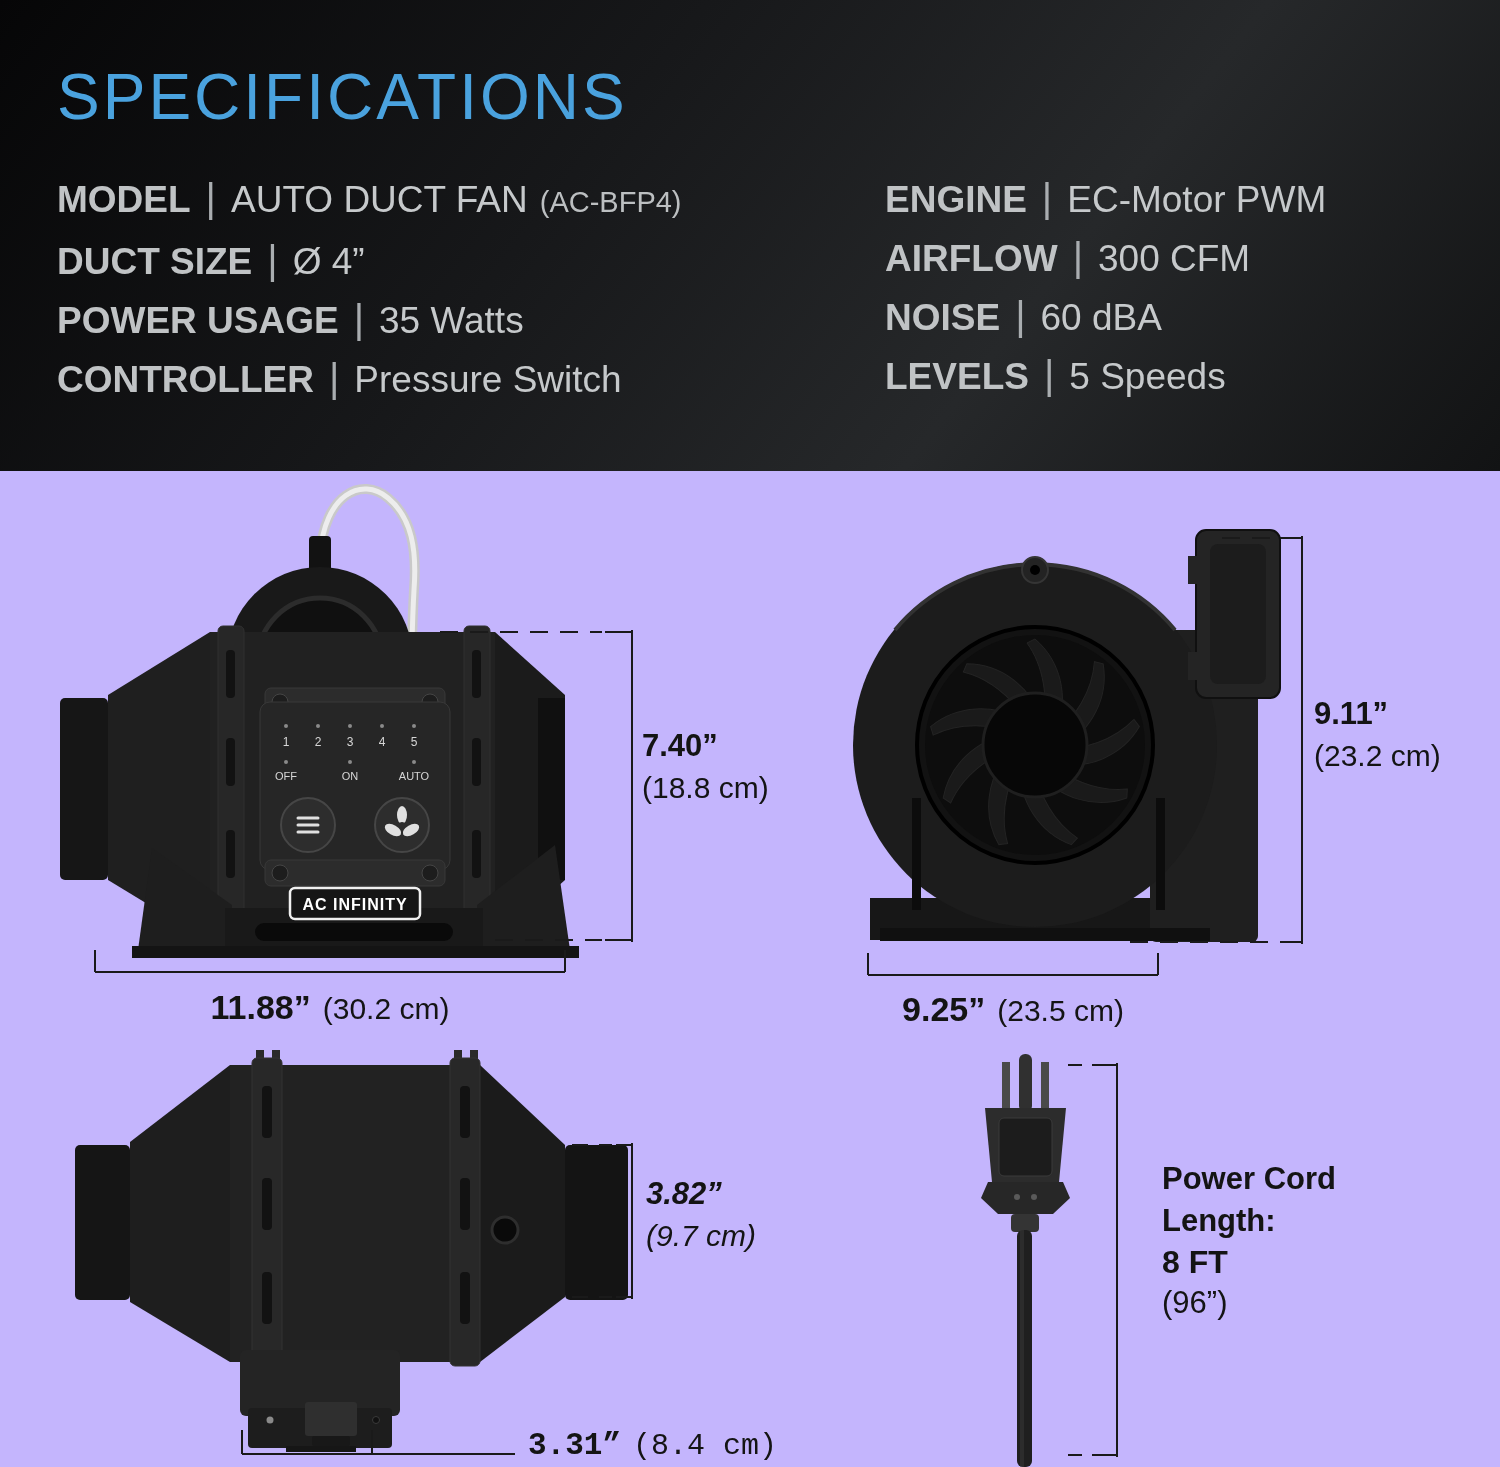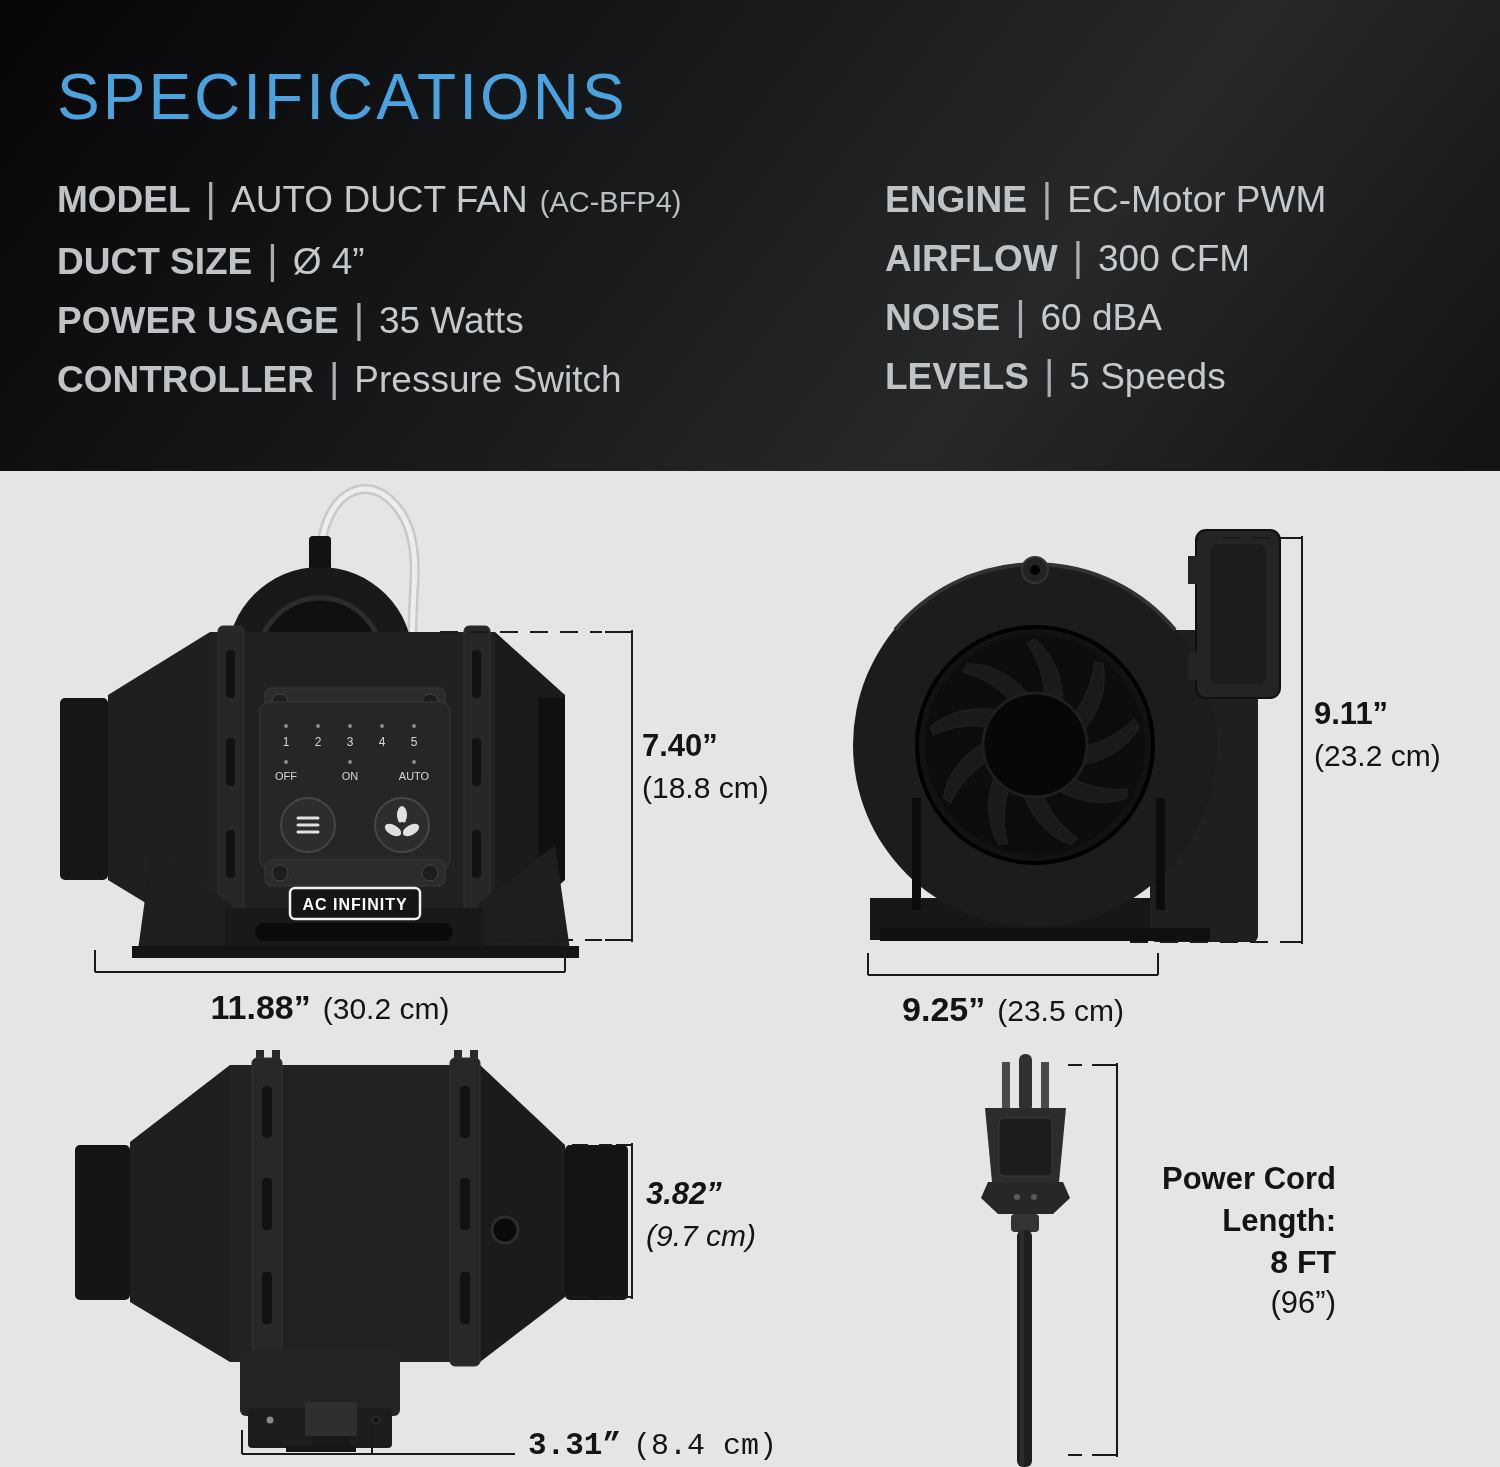--- a/index.html
+++ b/index.html
@@ -1,16 +1,16 @@
 <!DOCTYPE html>
 <html><head>
 <meta charset="utf-8">
 <style>
   html,body{margin:0;padding:0;background:#ffffff;}
-  .root{position:relative;width:1500px;height:1467px;background:#e5e5e5;overflow:hidden;
+  .root{position:relative;width:1500px;height:1467px;background:#c4b5fd;overflow:hidden;
         font-family:"Liberation Sans",sans-serif;}
 
   
   .spec-band{position:absolute;left:0;top:0;width:1500px;height:471px;
     background:linear-gradient(128deg,#060607 0%,#17181a 38%,#26282a 68%,#121314 100%);}
   .spec-title{position:absolute;left:57px;top:60px;margin:0;
     font-size:64px;font-weight:400;letter-spacing:3px;color:#4aa2de;}
   .spec-col{position:absolute;top:180px;}
   .spec-col.left{left:57px;}
   .spec-col.right{left:885px;}
@@ -27,21 +27,21 @@
   .dim-stack{position:absolute;color:#141414;}
   .dim-stack .dim-num{display:block;font-weight:700;font-size:31px;line-height:44px;}
   .dim-stack .dim-cm{display:block;font-weight:400;font-size:30px;line-height:40px;}
   .dim-center{position:absolute;display:flex;justify-content:center;align-items:baseline;
     gap:12px;color:#141414;}
   .dim-center .dim-num{font-weight:700;font-size:34px;}
   .dim-center .dim-cm{font-weight:400;font-size:30px;}
   .dim-inline{position:absolute;display:flex;align-items:baseline;gap:12px;color:#141414;}
   .dim-inline .dim-num{font-weight:700;font-size:31px;}
   .dim-inline .dim-cm{font-weight:400;font-size:30px;}
-  .cord-text{position:absolute;color:#141414;text-align:right;}
+  .cord-text{position:absolute;color:#141414;}
   .cord-text .bold-line{font-weight:700;font-size:31px;line-height:42px;}
   .cord-text .ft-line{font-weight:700;font-size:32px;line-height:40px;}
   .cord-text .in-line{font-weight:400;font-size:31px;line-height:42px;}
 </style>
 </head>
 <body>
 
 <div class="root">
 
   <div class="spec-band">

